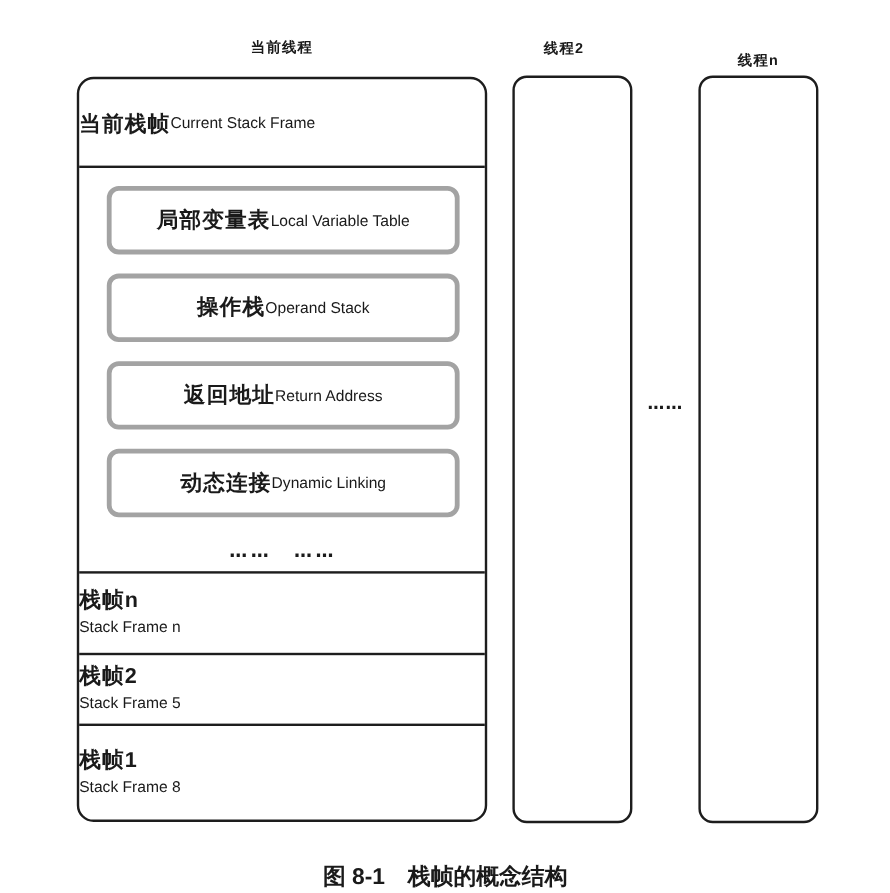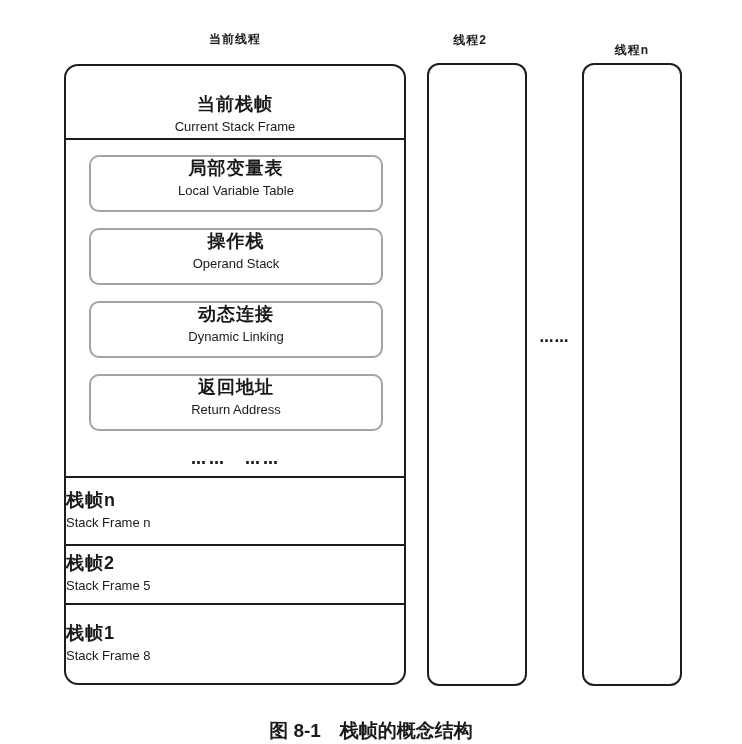--- a/index.html
+++ b/index.html
@@ -32,35 +32,35 @@
     width: 342px; height: 621px;
     border: 2px solid #1d1d1d;
     border-radius: 14px;
     display: flex;
     flex-direction: column;
     background: #fff;
   }
   .top-section {
     height: 74px;
     border-bottom: 2px solid #1d1d1d;
-    display: flex; flex-direction: column;
-    justify-content: flex-end; align-items: center;
+    display: flex; 
+    justify-content: flex-start; align-items: center;
     padding-top: 2px;
   }
   .middle-section {
     height: 336px;
     display: flex; flex-direction: column;
     padding: 15px 21px 0 23px;
   }
   .frame-box {
     height: 57px;
-    border: 2px solid #a3a3a3;
+    border: 4px solid #a3a3a3;
     border-radius: 10px;
-    display: flex; flex-direction: column;
-    align-items: center;
+    display: flex; flex-direction: row;
+    justify-content: center; align-items: center;
     margin-bottom: 16px;
   }
   .stack-ellipsis {
     text-align: center;
     font-size: 15px;
     font-weight: 700;
     letter-spacing: 3px;
     margin-top: 3px;
     font-family: "DejaVu Sans", sans-serif;
   }
@@ -141,27 +141,27 @@
         <div class="zh">局部变量表</div>
         <div class="en">Local Variable Table</div>
       </div>
 
       <div class="frame-box">
         <div class="zh">操作栈</div>
         <div class="en">Operand Stack</div>
       </div>
 
       <div class="frame-box">
-        <div class="zh">动态连接</div>
-        <div class="en">Dynamic Linking</div>
+        <div class="zh">返回地址</div>
+        <div class="en">Return Address</div>
       </div>
 
       <div class="frame-box">
-        <div class="zh">返回地址</div>
-        <div class="en">Return Address</div>
+        <div class="zh">动态连接</div>
+        <div class="en">Dynamic Linking</div>
       </div>
 
       <div class="stack-ellipsis">……　……</div>
     </div>
 
     <div class="bottom-section" id="sec-frame-n">
       <div class="zh">栈帧n</div>
       <div class="en">Stack Frame n</div>
     </div>
 

